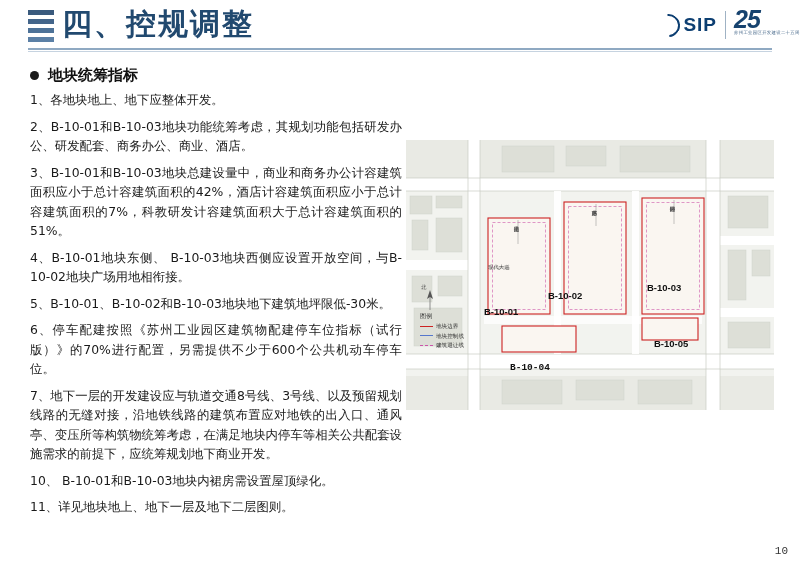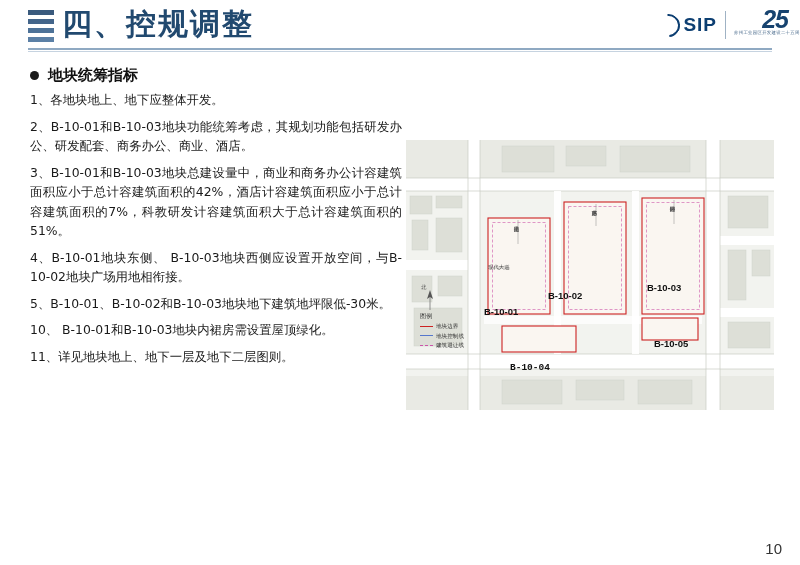--- a/index.html
+++ b/index.html
@@ -12,21 +12,21 @@
     background: #ffffff;
     font-family: "Liberation Sans", sans-serif;
     overflow: hidden;
     position: relative;
   }
 
   
   .header {
     position: absolute;
     left: 0; top: 0;
-    width: 800px; height: 56px; text-align: right;
+    width: 800px; height: 56px;
   }
   .header-bars {
     position: absolute;
     left: 28px; top: 10px;
     width: 26px; height: 34px;
   }
   .header-bars i {
     display: block;
     height: 5px;
     background: #2d4a6b;
@@ -192,24 +192,24 @@
   }
   .compass {
     position: absolute;
     left: 18px; top: 150px;
     font-size: 6px;
     color: #333;
   }
 
   .page-num {
     position: absolute;
-    right: 18px; bottom: 8px;
-    font-size: 15px;
+    right: 12px; bottom: 8px;
+    font-size: 11px;
     color: #333;
-    font-family: Liberation Sans, sans-serif;
+    font-family: Liberation Mono, monospace;
   }
 </style>
 </head>
 <body>
 
 <div class="header">
   <div class="header-bars">
     <i></i>
       <i></i>
       <i></i>
@@ -236,20 +236,22 @@
   <span class="bullet-dot"></span>
   <span class="txt">地块统筹指标</span>
 </div>
 
 <div class="text-col">
   <p class="para">1、各地块地上、地下应整体开发。</p>
   <p class="para">2、B-10-01和B-10-03地块功能统筹考虑，其规划功能包括研发办公、研发配套、商务办公、商业、酒店。</p>
   <p class="para">3、B-10-01和B-10-03地块总建设量中，商业和商务办公计容建筑面积应小于总计容建筑面积的42%，酒店计容建筑面积应小于总计容建筑面积的7%，科教研发计容建筑面积大于总计容建筑面积的51%。</p>
   <p class="para">4、B-10-01地块东侧、 B-10-03地块西侧应设置开放空间，与B-10-02地块广场用地相衔接。</p>
   <p class="para">5、B-10-01、B-10-02和B-10-03地块地下建筑地坪限低-30米。</p>
+  <p class="para">6、停车配建按照《苏州工业园区建筑物配建停车位指标（试行版）》的70%进行配置，另需提供不少于600个公共机动车停车位。</p>
+  <p class="para">7、地下一层的开发建设应与轨道交通8号线、3号线、以及预留规划线路的无缝对接，沿地铁线路的建筑布置应对地铁的出入口、通风亭、变压所等构筑物统筹考虑，在满足地块内停车等相关公共配套设施需求的前提下，应统筹规划地下商业开发。</p>
   <p class="para">10、 B-10-01和B-10-03地块内裙房需设置屋顶绿化。</p>
   <p class="para">11、详见地块地上、地下一层及地下二层图则。</p>
 </div>
 
 <div class="map">
   <svg width="368" height="270" viewBox="0 0 368 270">
 
     <rect x="0" y="0" width="368" height="270" fill="#f2f3ef"></rect>
 
     <rect x="0" y="0" width="368" height="40" fill="#e9eae4"></rect>

